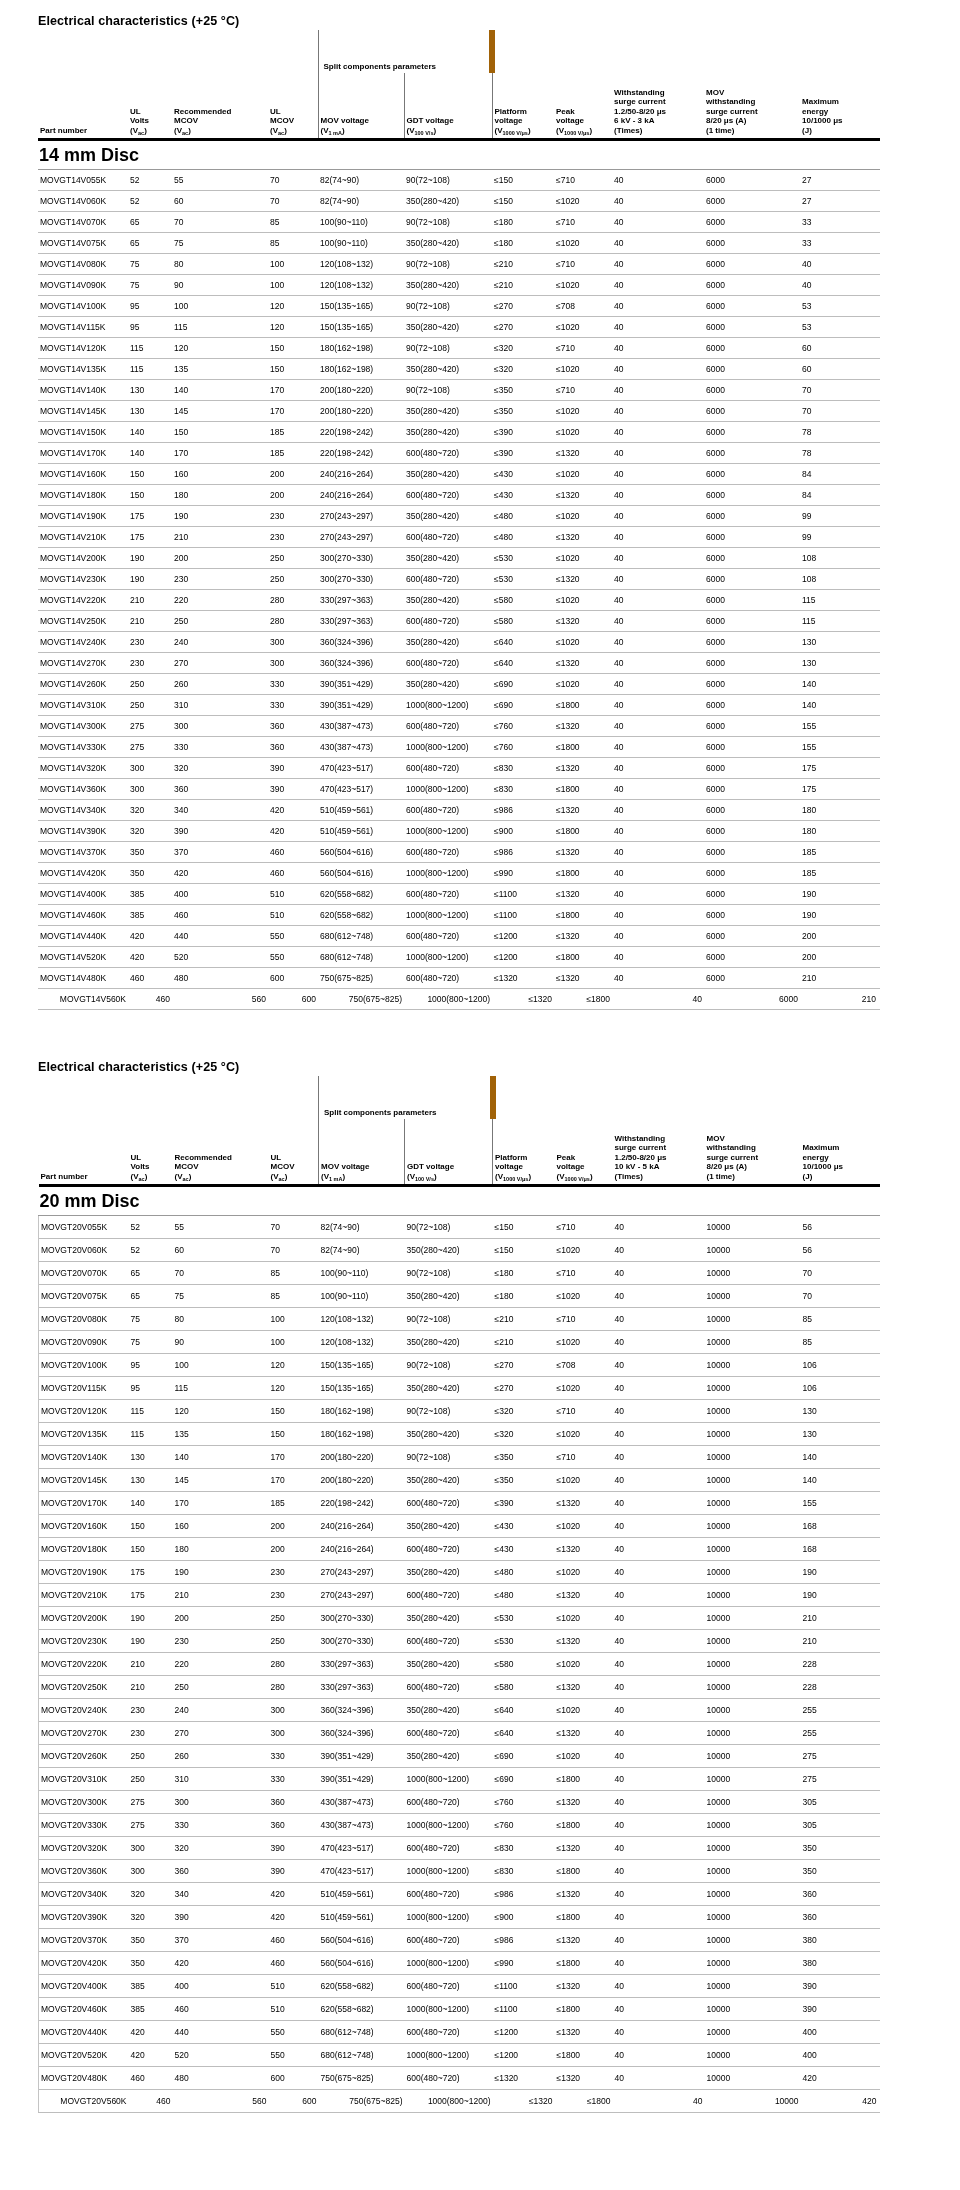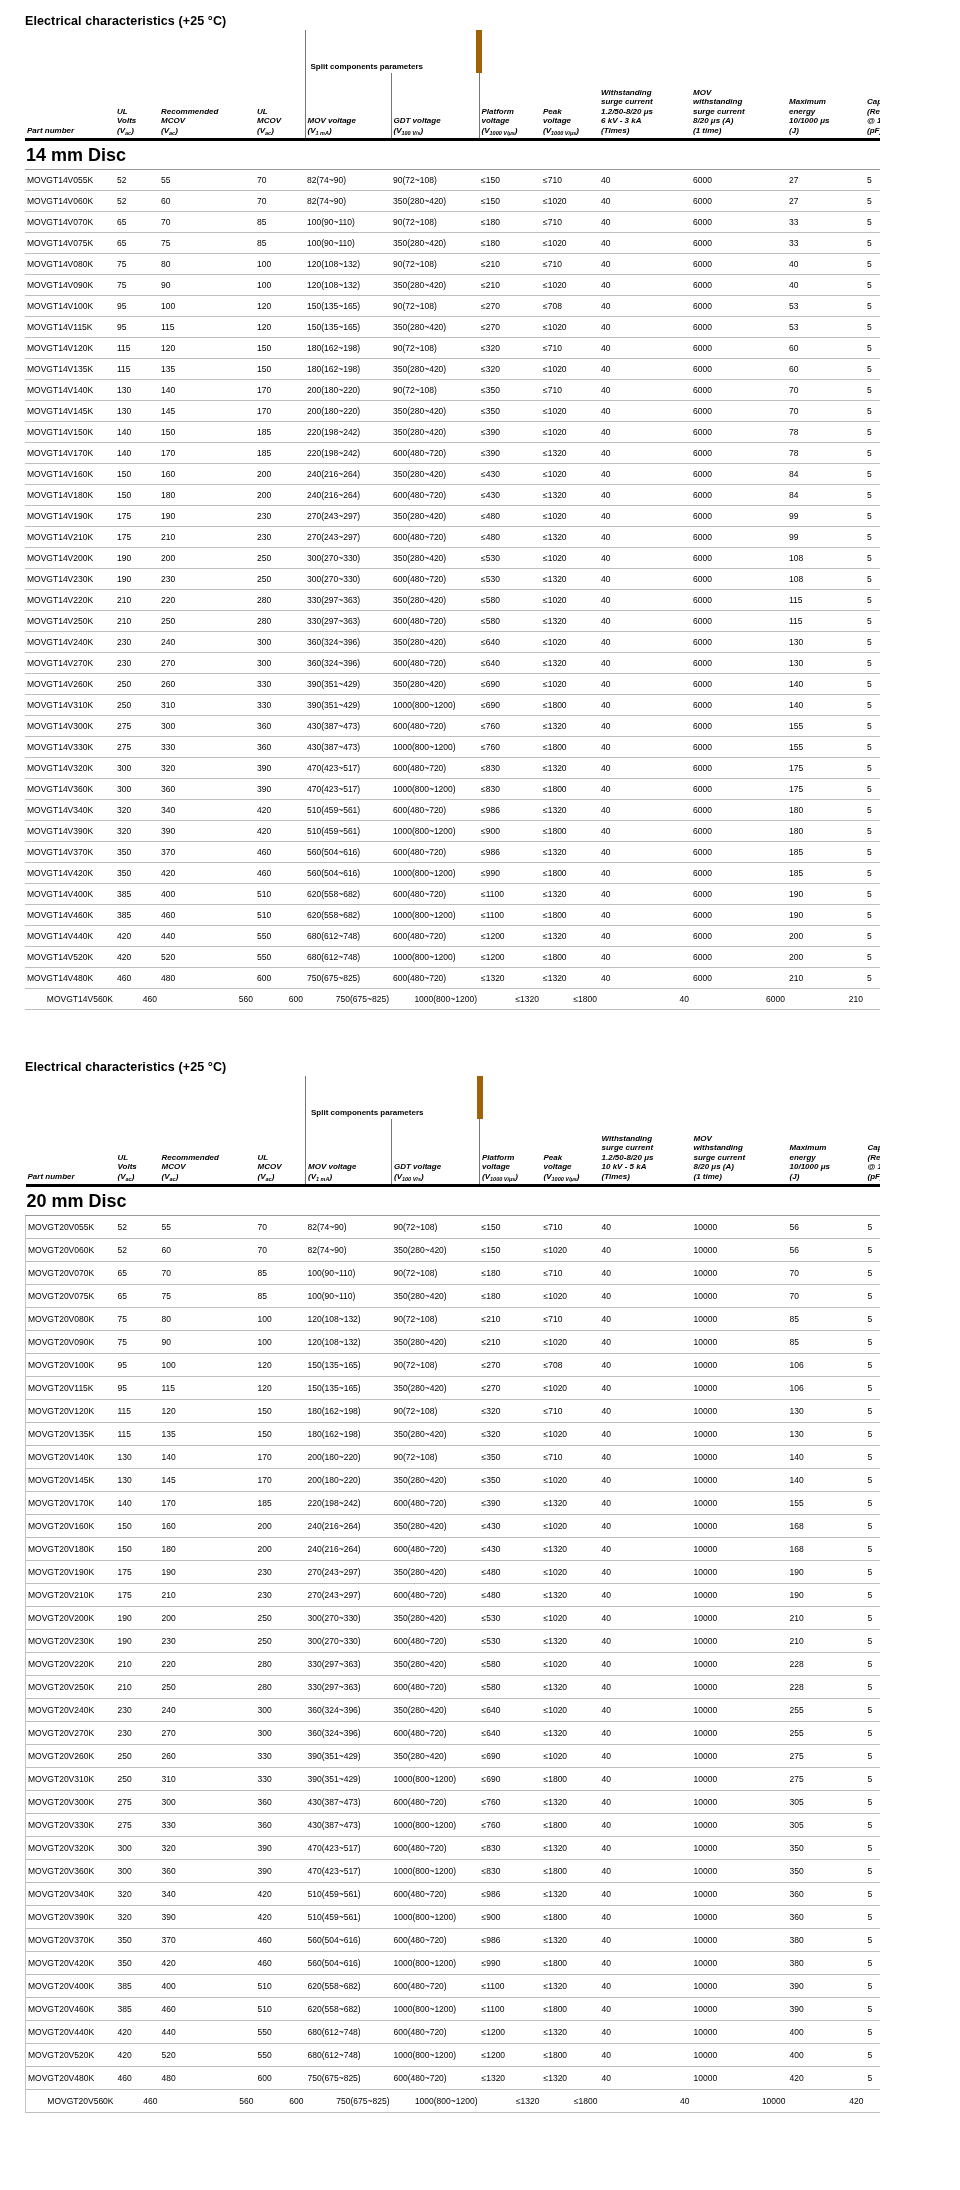--- a/index.html
+++ b/index.html
@@ -1,37 +1,37 @@
 <!DOCTYPE html>
 <html><head>
 <meta charset="utf-8">
 <style>
   html,body { margin:0; padding:0; background:#ffffff; }
   body { font-family:"Liberation Sans", sans-serif; color:#000; }
   .page {
     position:relative; width:880px; height:2190px;
-    box-sizing:border-box; padding:14px 10px 0 25px; overflow:hidden;
+    box-sizing:border-box; padding:14px 10px 0 38px; overflow:hidden;
   }
   .doc-title {
     font-size:12.5px; font-weight:bold; margin:0 0 2px 0; letter-spacing:0.1px;
   }
   section.spec-block { margin:0; }
   section.spec-block + section.spec-block { margin-top:50px; }
 
   table.spec-table {
     border-collapse:collapse; table-layout:fixed; width:925px;
     margin-top:2px;
   }
   
   thead th {
     font-size:8px; font-weight:bold; text-align:left; vertical-align:bottom;
     padding:0 2px 3px 2px; line-height:1.18; white-space:pre-line;
   }
   thead tr.r1 th { height:40px; }
-  thead tr.r2 th { height:62px;font-style:italic; }
+  thead tr.r2 th { height:62px; }
   thead tr.r2 { border-bottom:3px solid #000; }
   th.grp {
     border-left:1px solid #777; border-right:6px solid #a16207;
     padding-left:5px; padding-bottom:2px; white-space:normal;
   }
   thead tr.r2 th.vl { border-left:1px solid #777;margin-left:35px; }
   .unit-line { display:block; white-space:nowrap; }
   .su { font-size:5.5px; position:relative; top:2px; letter-spacing:0; }
 
   

